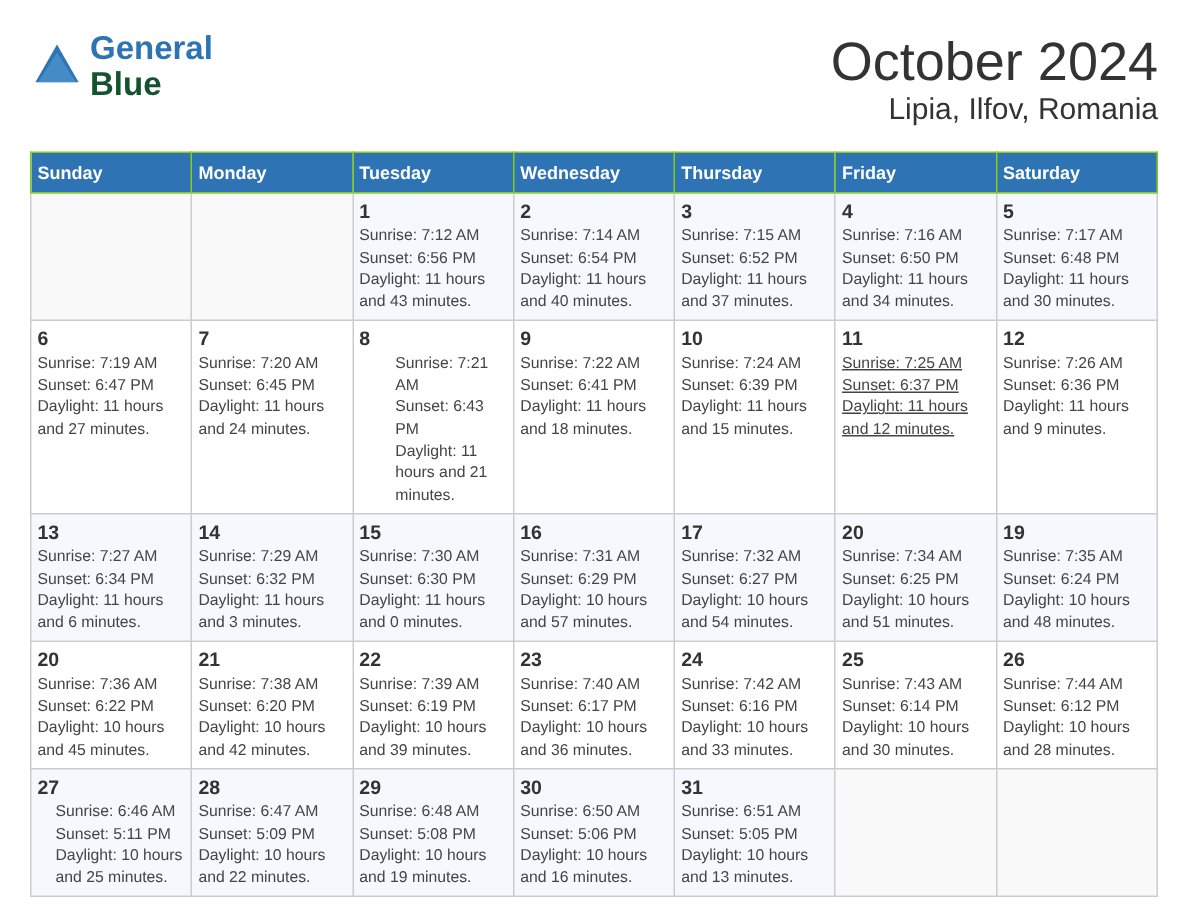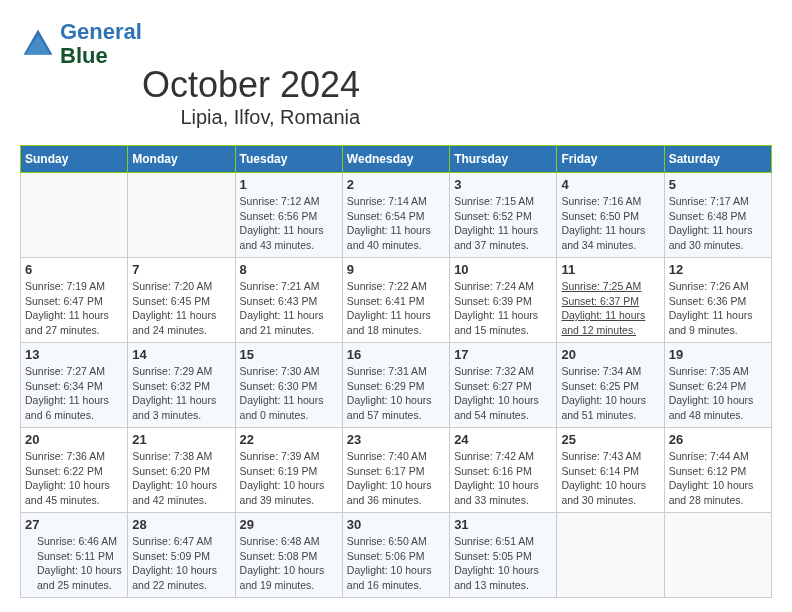--- a/index.html
+++ b/index.html
@@ -5,20 +5,21 @@
     * { box-sizing: border-box; margin: 0; padding: 0; }
     body {
       font-family: Arial, sans-serif;
       background: #fff;
       width: 792px;
       min-height: 612px;
       padding: 20px;
     }
     .header-area {
       display: flex;
+      justify-content: space-between;
       align-items: flex-start;
       margin-bottom: 16px;
     }
     .logo {
       display: flex;
       align-items: center;
     }
     .logo-text {
       font-size: 22px;
       font-weight: bold;
@@ -33,21 +34,20 @@
       height: 36px;
       margin-right: 4px;
     }
     .title-area {
       text-align: right;
     }
     .month-title {
       font-size: 36px;
       font-weight: normal;
       color: #333;
-      margin-top: 44px;
     }
     .location-title {
       font-size: 20px;
       color: #333;
     }
     table {
       width: 100%;
       border-collapse: collapse;
       font-size: 11px;
     }
@@ -164,21 +164,21 @@
 Daylight: 11 hours and 27 minutes.</div>
         </td>
         <td>
           <span class="day-number">7</span>
           <div class="day-info" style="white-space: pre-line;">Sunrise: 7:20 AM
 Sunset: 6:45 PM
 Daylight: 11 hours and 24 minutes.</div>
         </td>
         <td>
           <span class="day-number">8</span>
-          <div class="day-info" style="white-space: pre-line;">Sunrise: 7:21 AM
+          <div class="day-info" style="white-space: pre-line; margin-left: 24px;">Sunrise: 7:21 AM
 Sunset: 6:43 PM
 Daylight: 11 hours and 21 minutes.</div>
         </td>
         <td>
           <span class="day-number">9</span>
           <div class="day-info" style="white-space: pre-line;">Sunrise: 7:22 AM
 Sunset: 6:41 PM
 Daylight: 11 hours and 18 minutes.</div>
         </td>
         <td>

